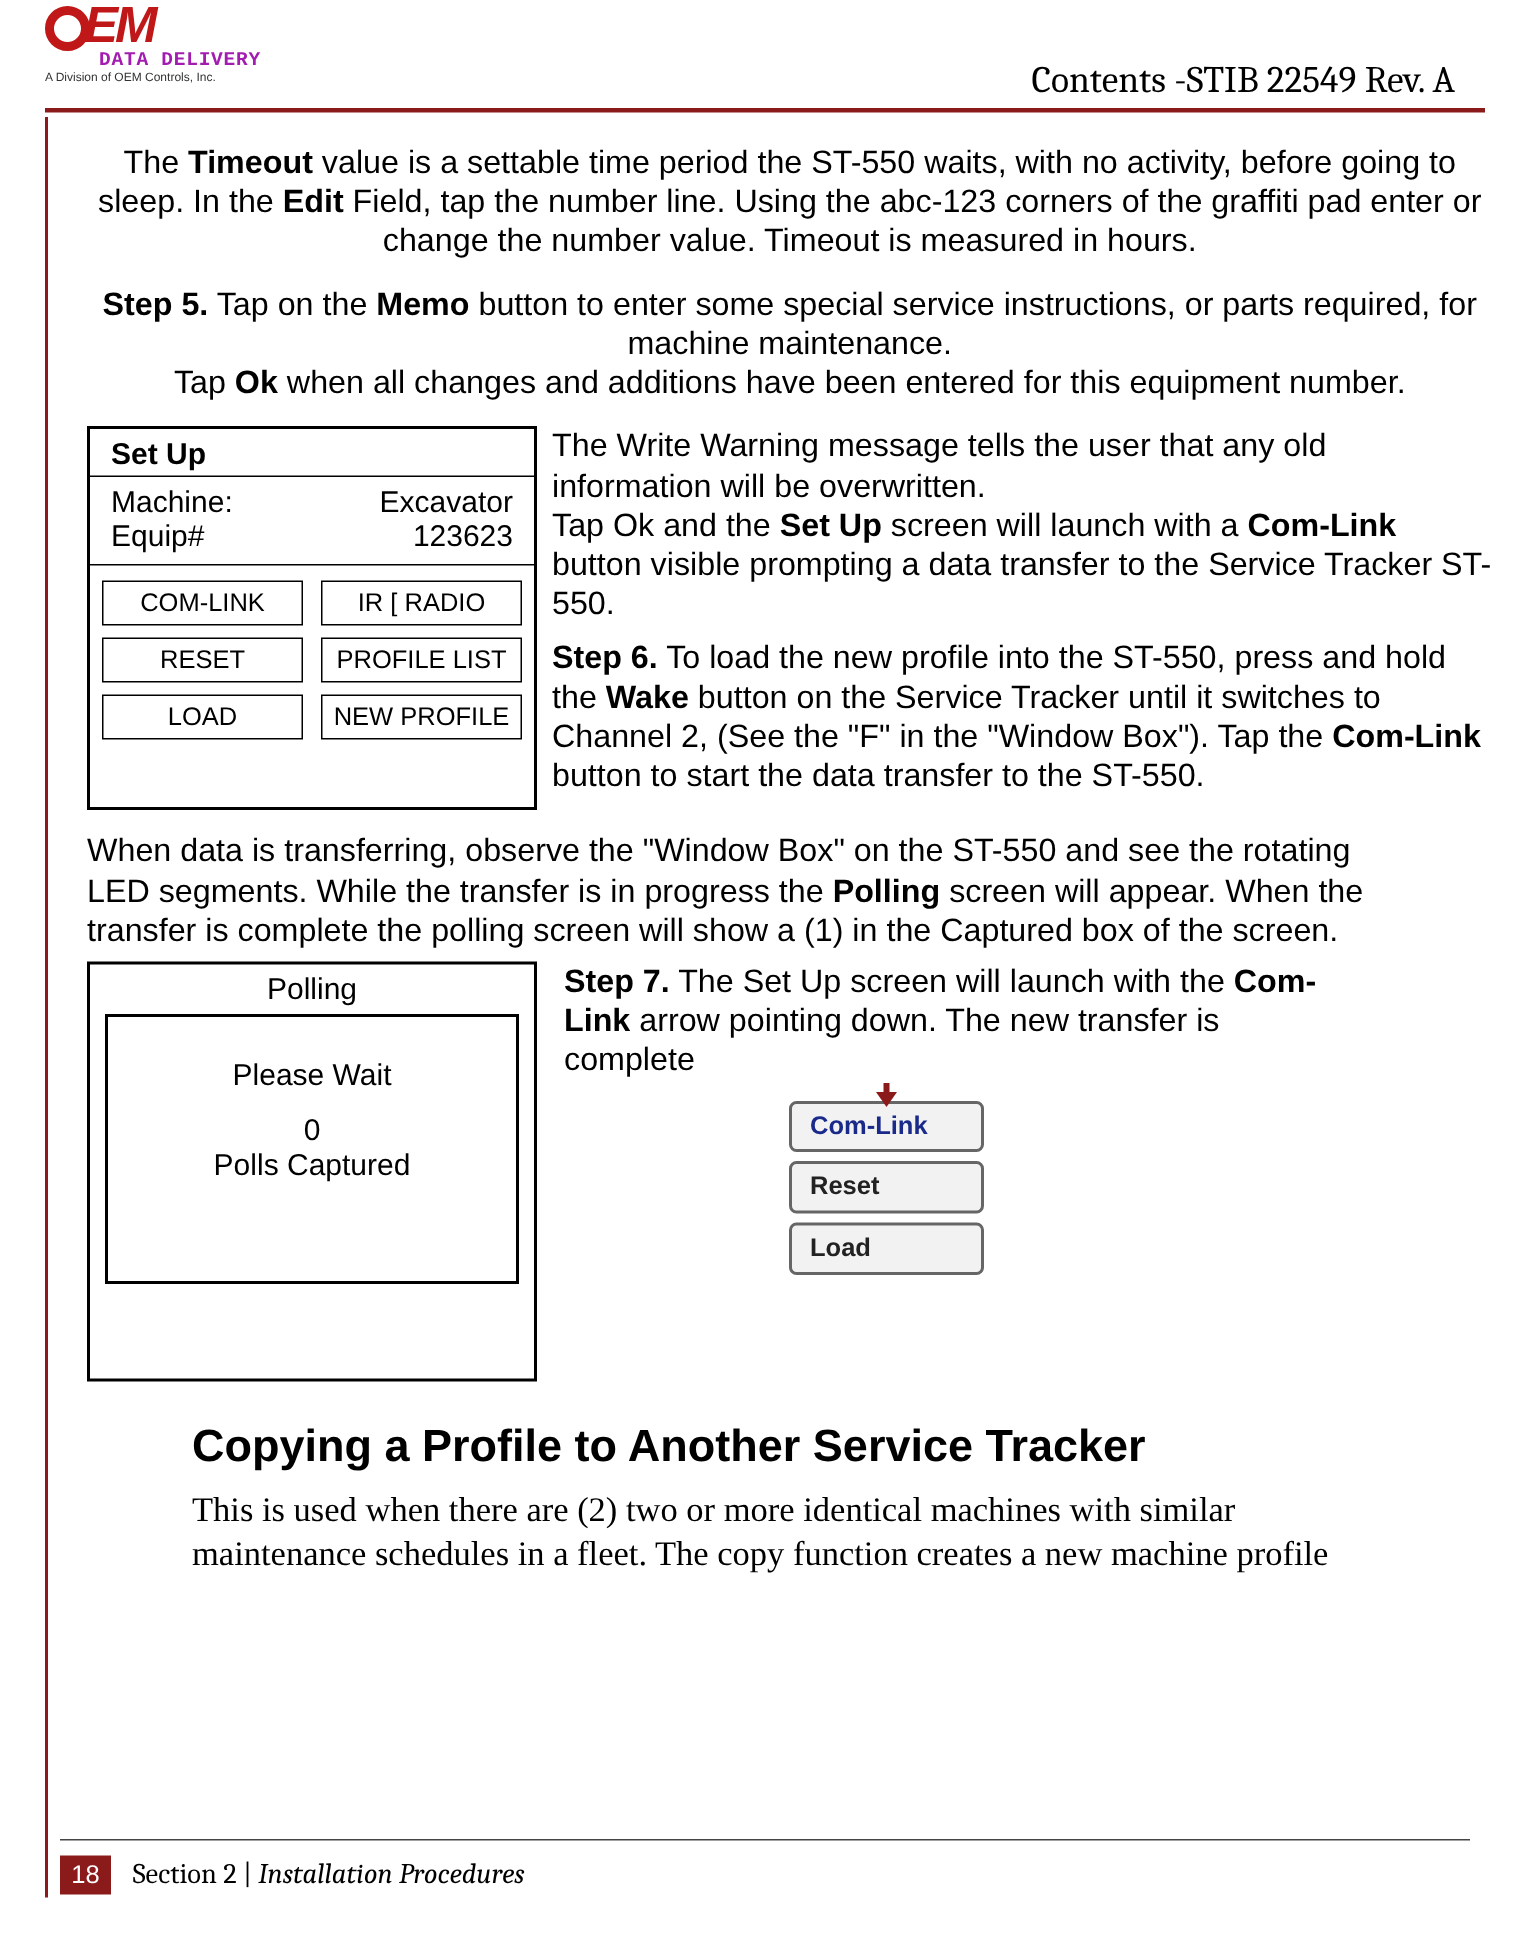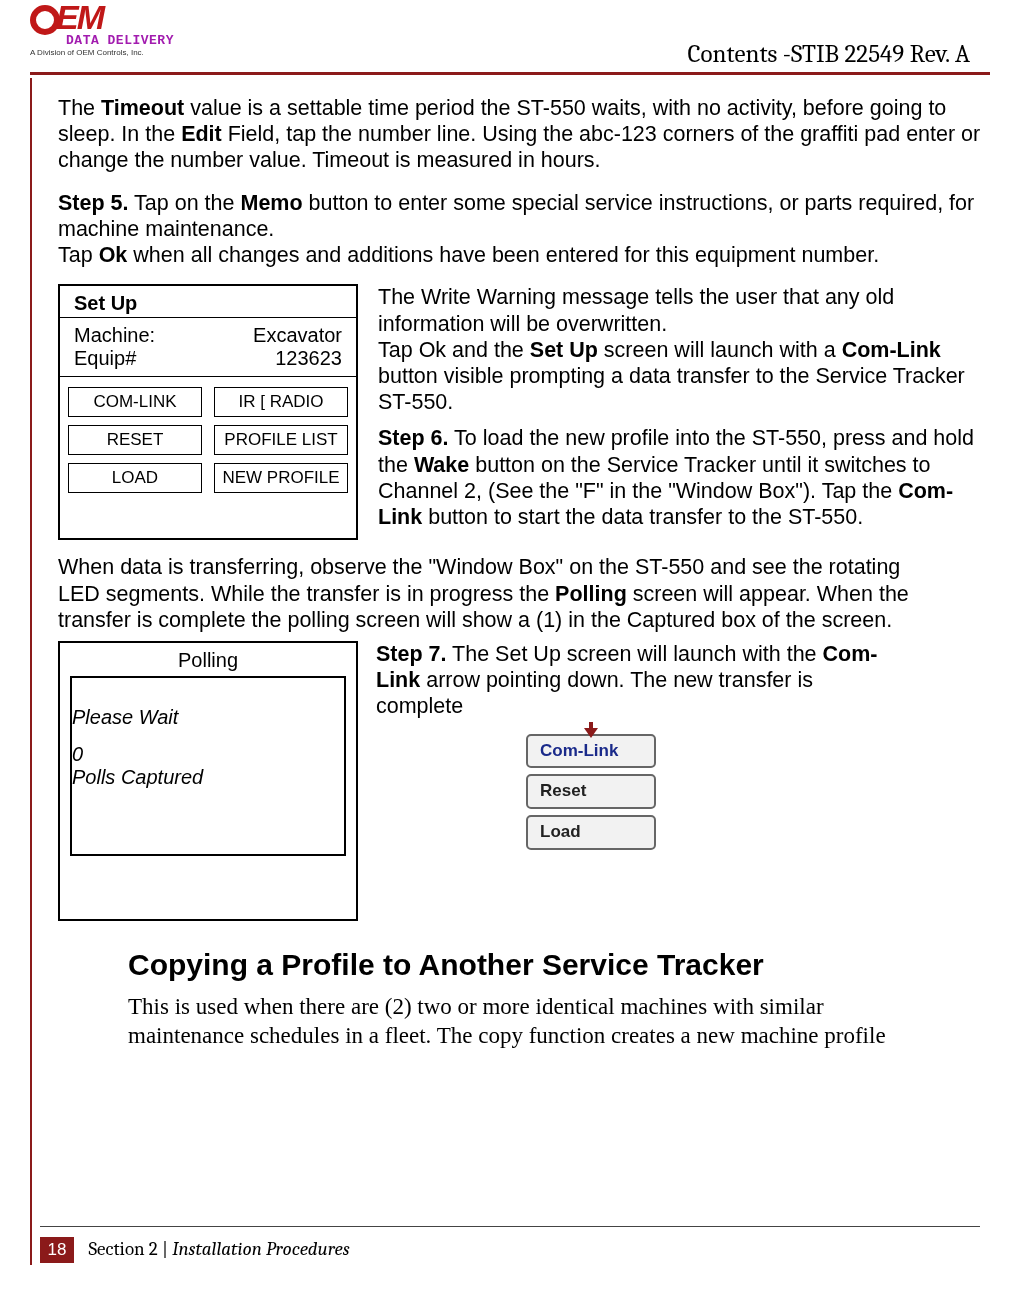--- a/index.html
+++ b/index.html
@@ -73,25 +73,26 @@
   .content {
     position: absolute;
     left: 58px;
     right: 25px;
     top: 95px;
   }
   .para {
     font-size: 21.5px;
     line-height: 1.22;
     margin-bottom: 16px;
+    text-align: center;
   }
   .para b { font-weight: bold; }
   .row1 {
     display: flex;
-    gap: 20px;
+    gap: 10px;
     margin-top: 8px;
     margin-bottom: 14px;
   }
   .setup-panel {
     width: 300px;
     border: 2px solid #000;
     background: #fff;
     padding: 6px 8px 10px 8px;
     flex-shrink: 0;
   }
@@ -135,23 +136,22 @@
     border: 2px solid #000;
     background:#fff;
     flex-shrink:0;
     padding: 6px 10px 10px 10px;
   }
   .polling-title { text-align:center; font-size:20px; margin-bottom:4px; }
   .polling-inner {
     border: 2px solid #000;
     height: 180px;
     padding-top: 28px;
-    text-align:left;
+    text-align:center;
     font-size: 20px;
-    font-style: italic;
   }
   .polling-inner .wait { margin-bottom: 14px; }
   .row2-right { font-size: 21.5px; line-height:1.22; padding-right: 100px;}
   .button-stack {
     margin: 14px 0 0 150px;
     width: 130px;
   }
   .stack-btn {
     border: 2px solid #666;
     border-radius: 5px;

